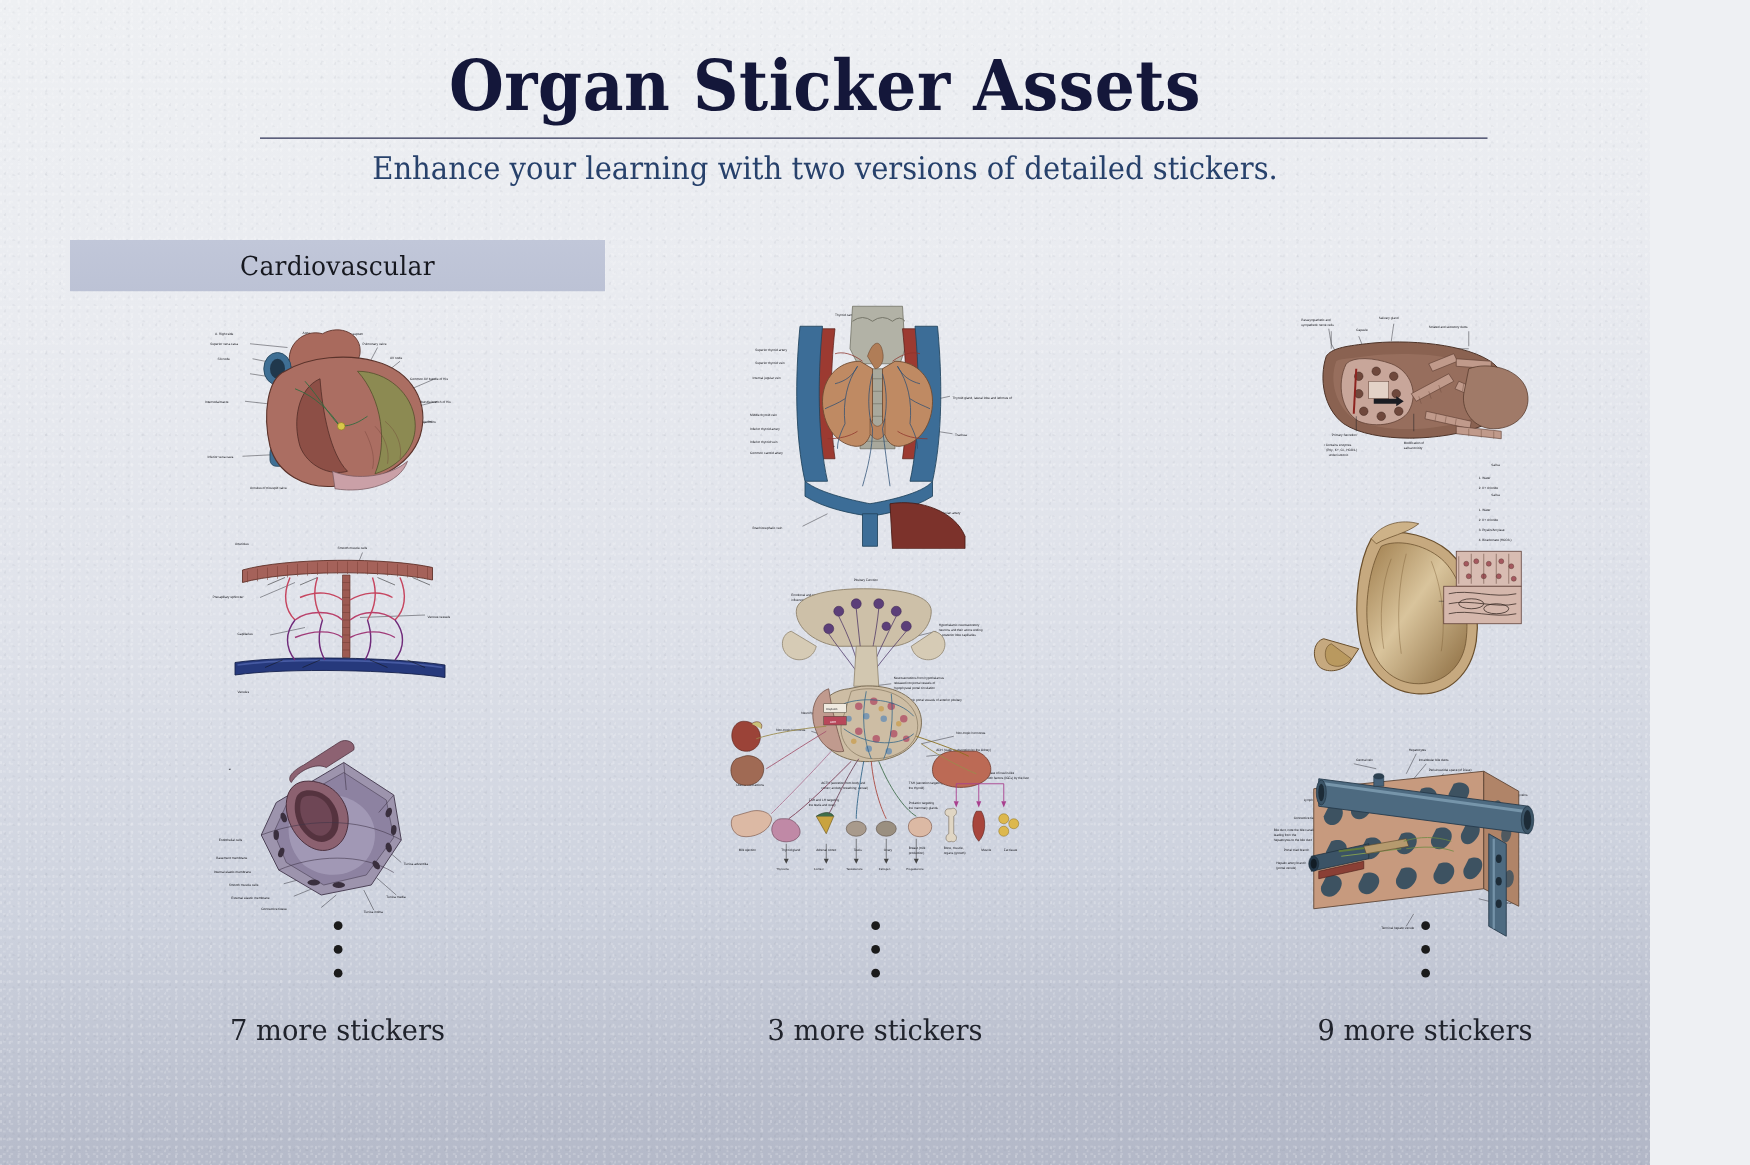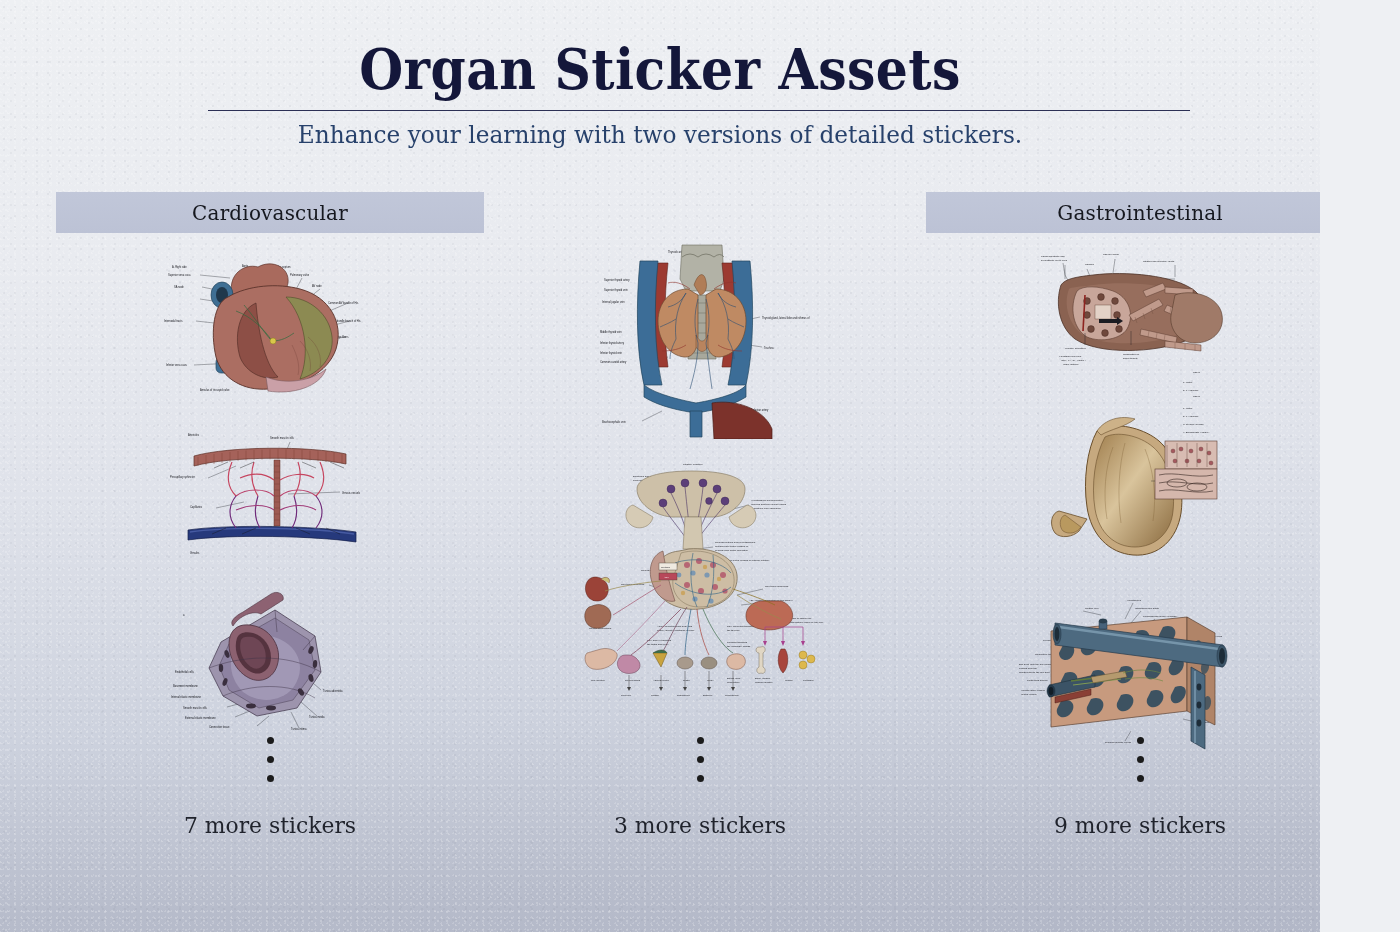--- a/index.html
+++ b/index.html
@@ -590,23 +590,20 @@
 
       <div class="dots">
         <div class="dot"></div>
         <div class="dot"></div>
         <div class="dot"></div>
       </div>
       <div class="morelabel">3 more stickers</div>
     </div>
 
     <div class="col c2">
-      <div class="colhead">
-        <span>Gastrointestinal</span>
-      </div>
       <div class="thumbs">
 
         <div class="thumb" style="width:230px;height:150px;margin-top:12px;">
           <svg viewBox="0 0 230 150" width="230" height="150">
             <g font-size="2.5" fill="#15161c" font-family="Liberation Sans, sans-serif">
               <text x="16" y="12">Parasympathetic and</text>
               <text x="16" y="16">sympathetic nerve cells</text>
               <text x="78" y="10">Salivary gland</text>
               <text x="60" y="20">Capsule</text>
               <text x="118" y="17">Striated and secretory ducts</text>

